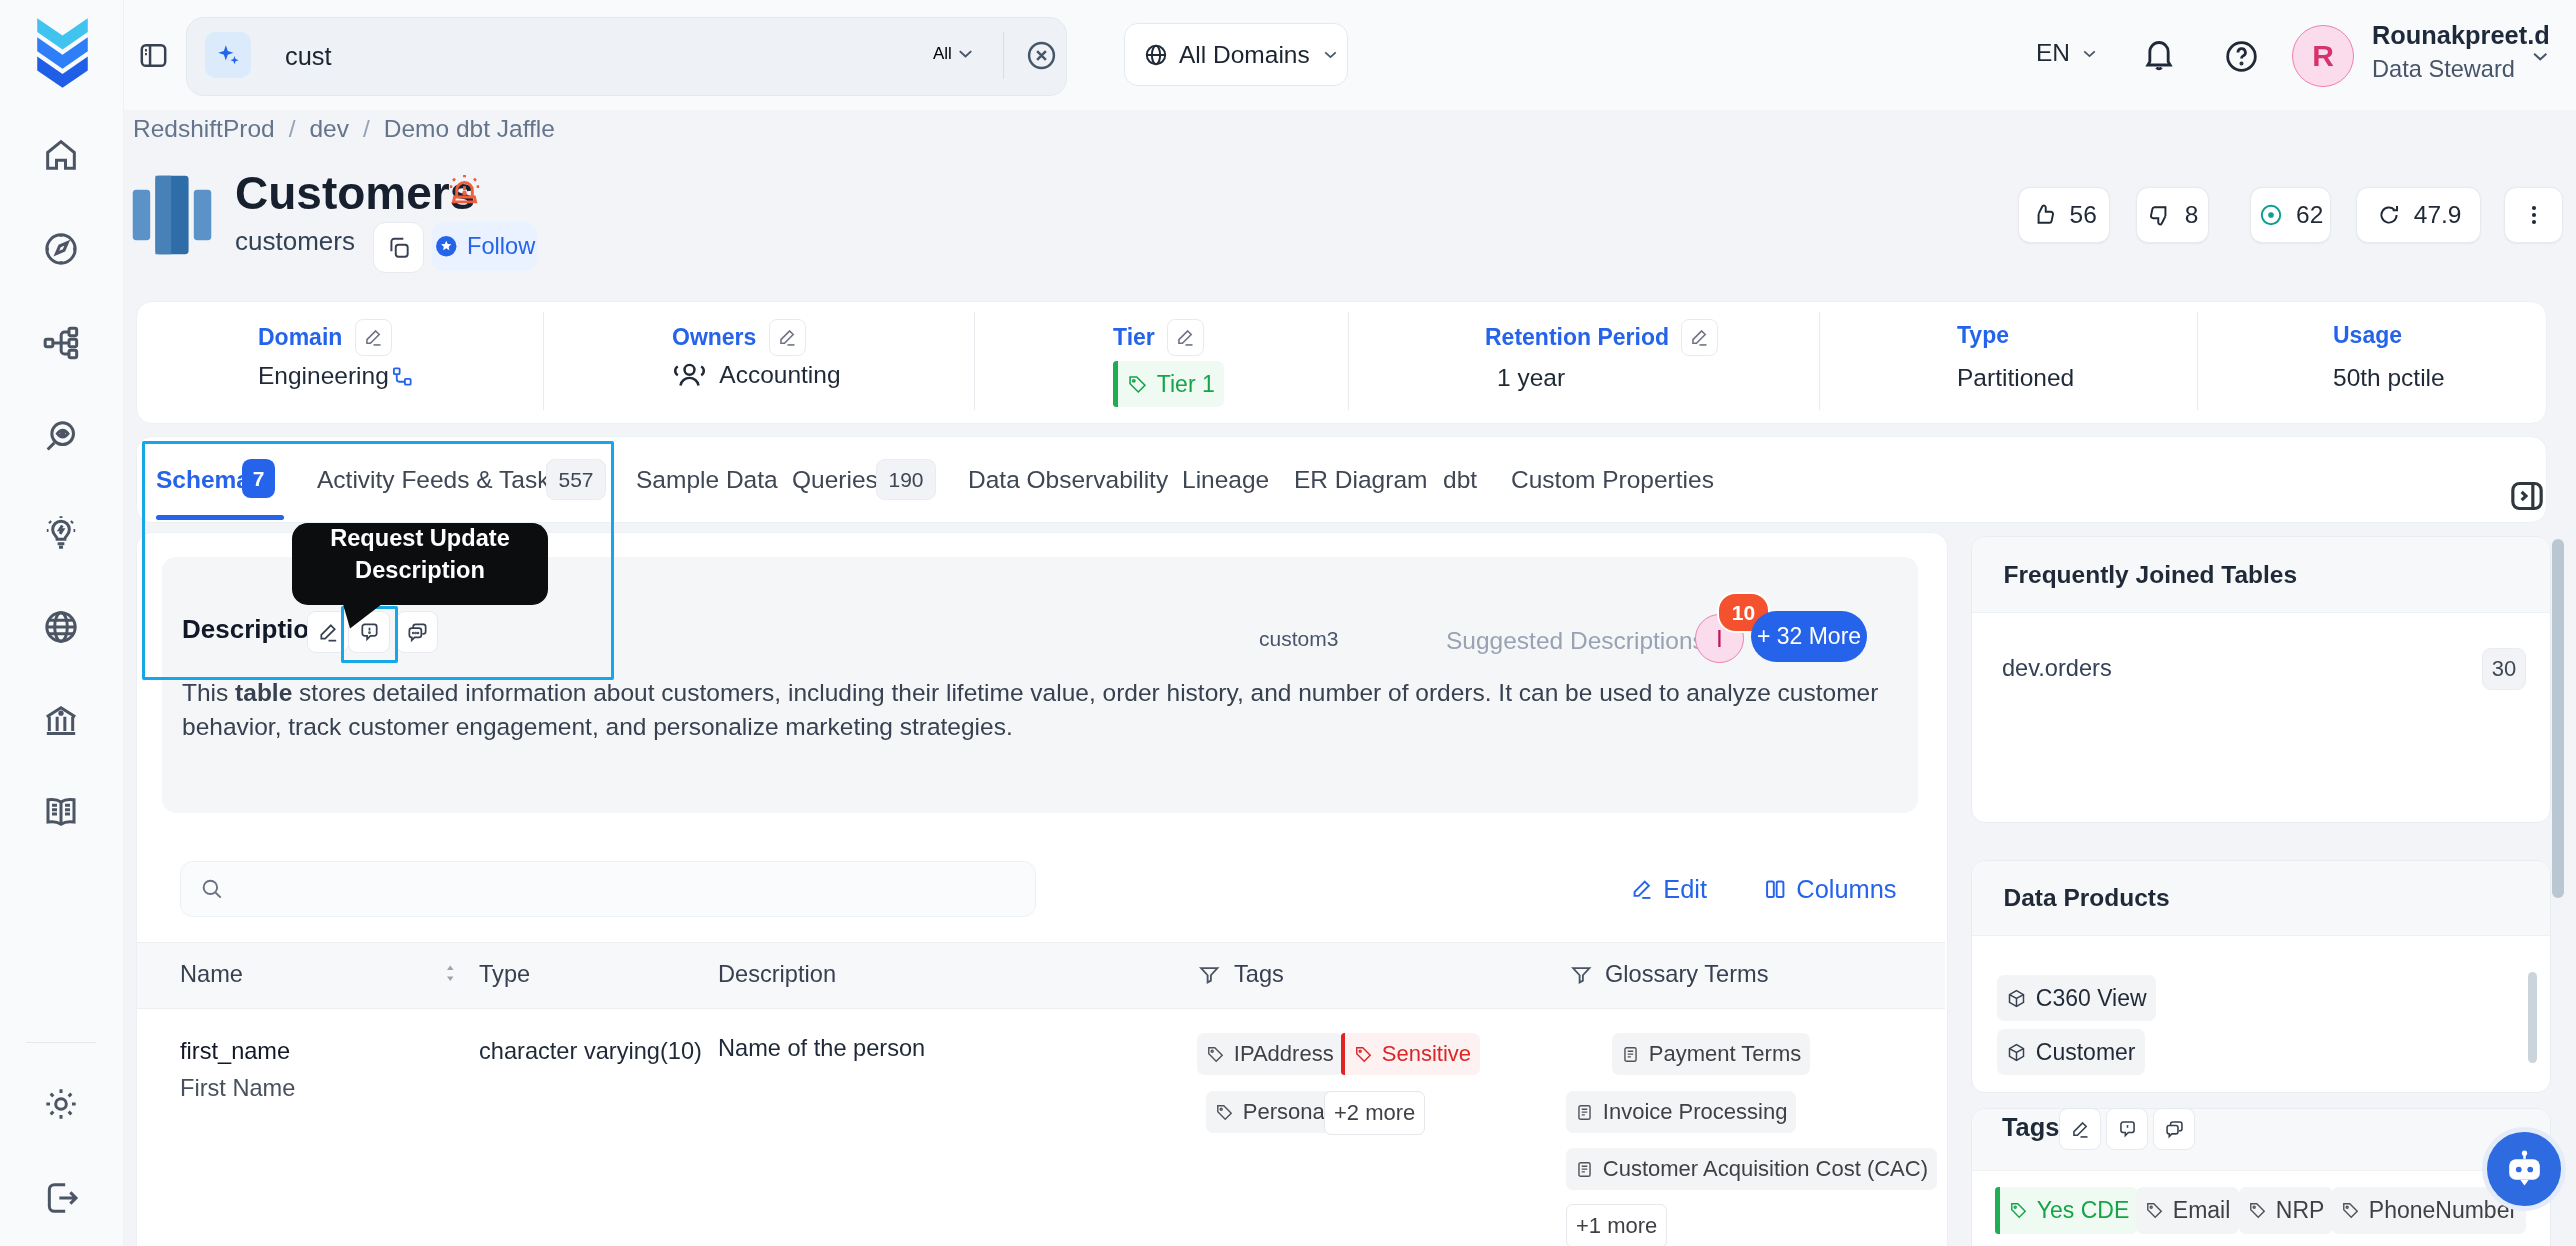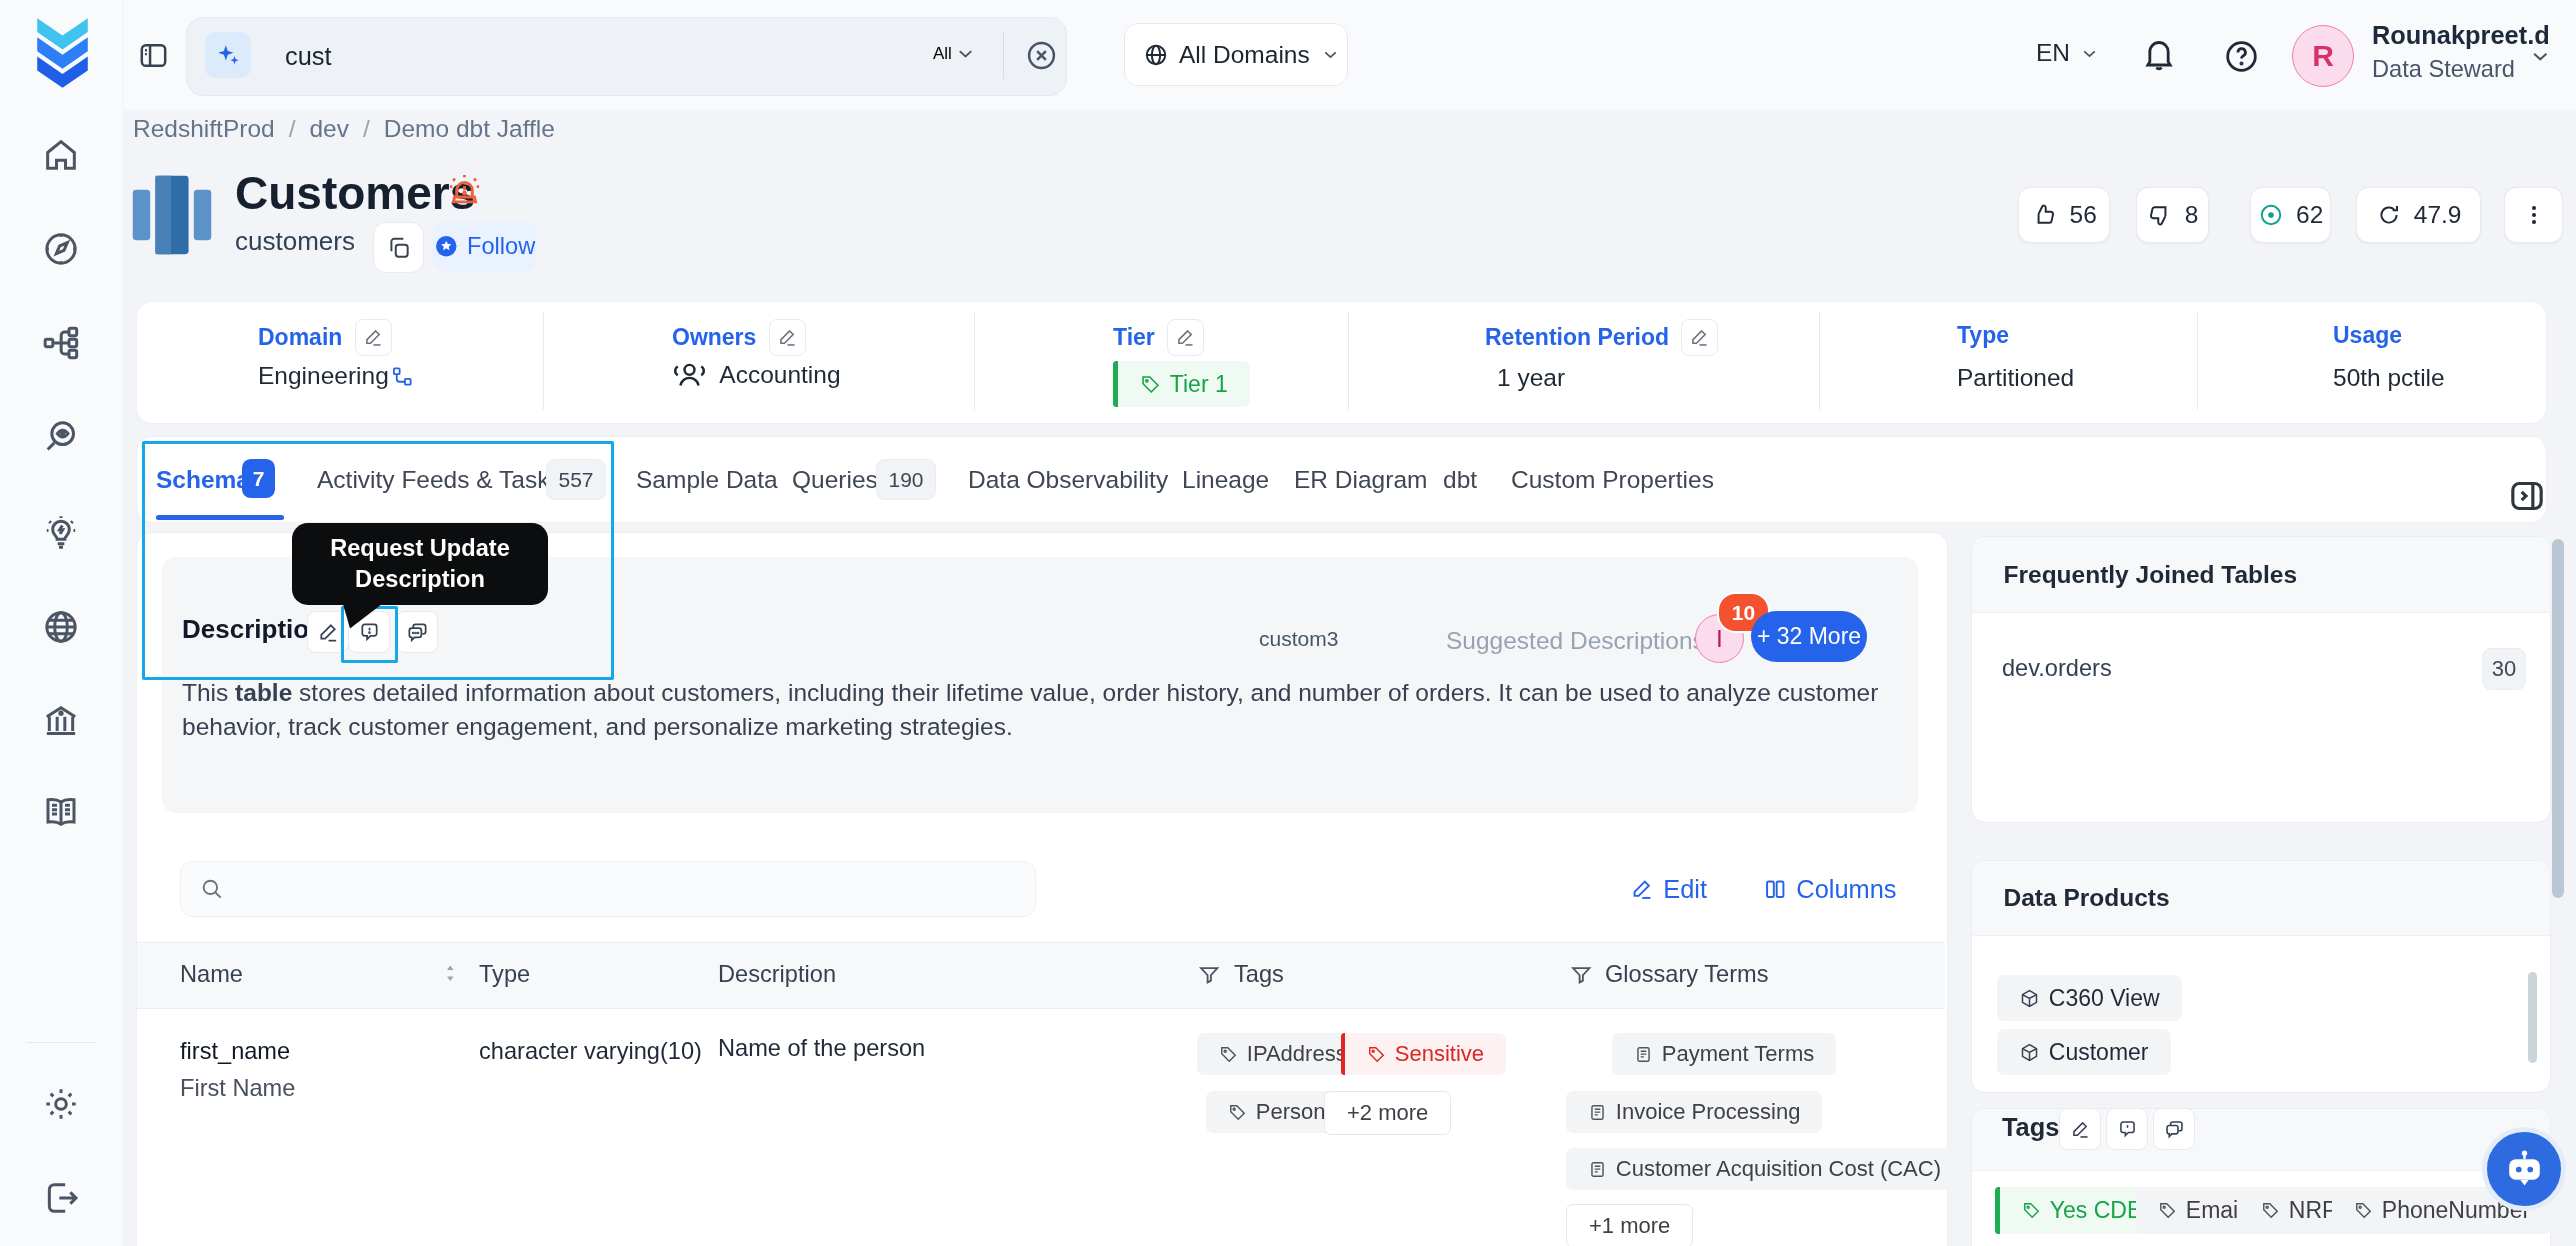--- a/index.html
+++ b/index.html
@@ -28,34 +28,34 @@
   .metaval{font-size:24.5px;color:#1f2937}
   .editbtn{width:35px;height:35px;background:#fff;border:0.9px solid #e7eaee;border-radius:7.9px;display:flex;align-items:center;justify-content:center;color:#6b7280}
   .tab{font-size:24.5px;color:#3f4754;font-weight:500}
   .badge{border-radius:8.8px;font-size:21px;display:flex;align-items:center;justify-content:center}
   .badge.gray{background:#f1f3f6;color:#3f4754;border:0.9px solid #e9ecf0}
   .badge.blue{background:#2563eb;color:#fff;font-weight:700}
   .statpill{top:187px;height:54px;background:#fff;border:0.9px solid #e7eaee;border-radius:12.3px;
             box-shadow:0 0.9px 1.8px rgba(16,24,40,.05);display:flex;align-items:center;justify-content:center;gap:12.3px;
             font-size:24.5px;color:#1f2937}
   .iconbtn{background:#fff;border:0.9px solid #e7eaee;border-radius:8.8px;display:flex;align-items:center;justify-content:center;color:#374151}
-  .pill{height:42px;border-radius:7px;display:inline-flex;align-items:center;gap:8.8px;padding:0 22px;
+  .pill{height:42px;border-radius:7px;display:inline-flex;align-items:center;gap:8.8px;padding:0 9px;
         background:#f3f4f6;color:#3f3f46;font-size:22px;white-space:nowrap}
   .pill.more{background:#fff;border:0.9px solid #e4e7eb}
   .pill.red{background:#fdf1f1;color:#dc2626;border-left:4.4px solid #e02424;border-radius:3.5px 7px 7px 3.5px}
   .pill.green{background:#effaf2;color:#16a34a;border-left:5.3px solid #1fad53;border-radius:3.5px 7px 7px 3.5px}
   .thead{left:137px;top:942px;width:1808px;height:65px;background:#f7f8fa;border-top:0.9px solid #eceff2;border-bottom:0.9px solid #eceff2}
   .th{font-size:23.6px;color:#374151;font-weight:500}
   .cell{font-size:23.6px;color:#1f2937}
   .rcard{left:1971px;width:578px;background:#fff;border:0.9px solid #e9edf1;border-radius:14px;overflow:hidden}
   .rhead{background:#f6f8f9;border-bottom:0.9px solid #eef1f3;display:flex;align-items:center;padding:0 31.5px;
          font-size:24.5px;font-weight:600;color:#1f2937}
   .annot{border:3.5px solid #15a7e8}
   .tooltip{left:292px;top:523px;width:256px;height:82px;background:#0b0d0e;border-radius:15.8px;color:#fff;
-           display:flex;flex-direction:column;align-items:center;justify-content:center;font-size:23.6px;font-weight:600;line-height:31.5px}
+           display:flex;flex-direction:column;align-items:center;font-size:23.6px;font-weight:600;line-height:31.5px}
   .tooltail{left:343px;top:604px;width:39px;height:24.5px;background:#0b0d0e;clip-path:polygon(0 0,100% 0,18% 100%)}
   .bluelink{color:#2563eb;font-size:25.4px;font-weight:500;display:inline-flex;align-items:center;gap:8.8px}
   .scrollthumb{background:#b9c7d3;border-radius:7px}
 </style>
 </head>
 <body>
 
 <div class="abs topbar"></div>
 <div class="abs leftbar"></div>
 

